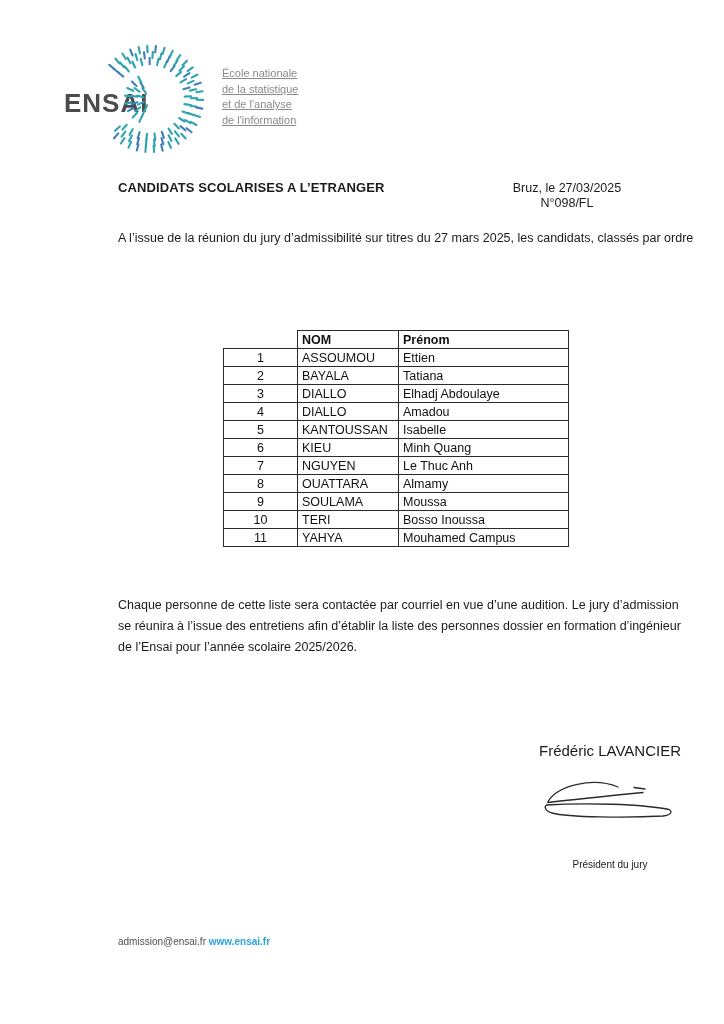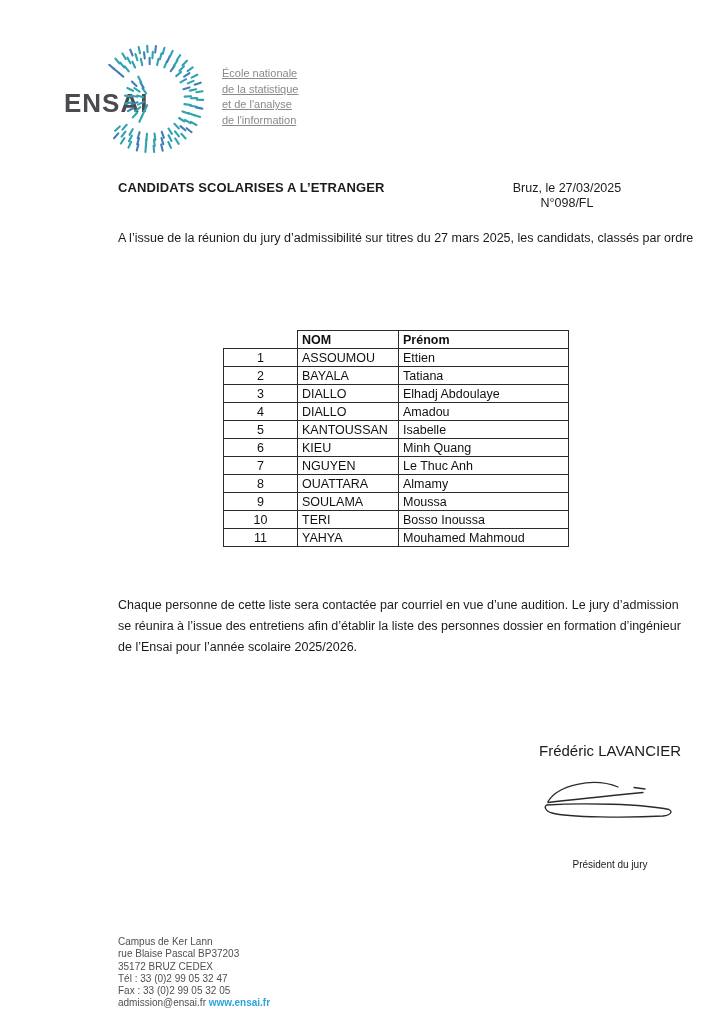--- a/index.html
+++ b/index.html
@@ -230,21 +230,21 @@
         <td class="c-pre">Moussa</td>
       </tr>
       <tr>
         <td class="c-num">10</td>
         <td class="c-nom">TERI</td>
         <td class="c-pre">Bosso Inoussa</td>
       </tr>
       <tr>
         <td class="c-num">11</td>
         <td class="c-nom">YAHYA</td>
-        <td class="c-pre">Mouhamed Mahmoud</td>
+        <td class="c-pre">Mouhamed Campus</td>
       </tr>
     </tbody>
 </table>
 
 <div class="abs closing">
   <div>Chaque personne de cette liste sera contactée par courriel en vue d’une audition. Le jury d’admission</div>
   <div>se réunira à l’issue des entretiens afin d’établir la liste des personnes dossier en formation d’ingénieur</div>
   <div>de l’Ensai pour l’année scolaire 2025/2026.</div>
 </div>
 
@@ -253,23 +253,16 @@
   <g fill="none" stroke="#2a2a2a" stroke-width="1.3" stroke-linecap="round">
     <path d="M 80,13 C 55,3 20,11 10,27.5 L 10,28.5 C 40,25 85,20.5 105,18.5"></path>
     <path d="M 96,13.5 L 107,15"></path>
     <path d="M 8.5,31 C 45,28.5 105,30 131,35.5 C 135,37.5 133,41 125,42 C 90,44 30,43.5 14,39 C 7,37 6,32.5 8.5,31 Z"></path>
   </g>
 </svg>
 <div class="abs sig-title">Président du jury</div>
 
 <div class="abs footer">
   <div>
-      <div>Campus de Ker Lann</div>
-      <div>rue Blaise Pascal BP37203</div>
-      <div>35172 BRUZ CEDEX</div>
-      <div>Tél : 33 (0)2 99 05 32 47</div>
-      <div>Fax : 33 (0)2 99 05 32 05</div>
-    </div>
-  <div>
     <span>admission@ensai.fr</span>
     <a href="#" class="website" style="color: rgb(43, 164, 220);">www.ensai.fr</a>
   </div>
 </div>
 
 </body></html>

